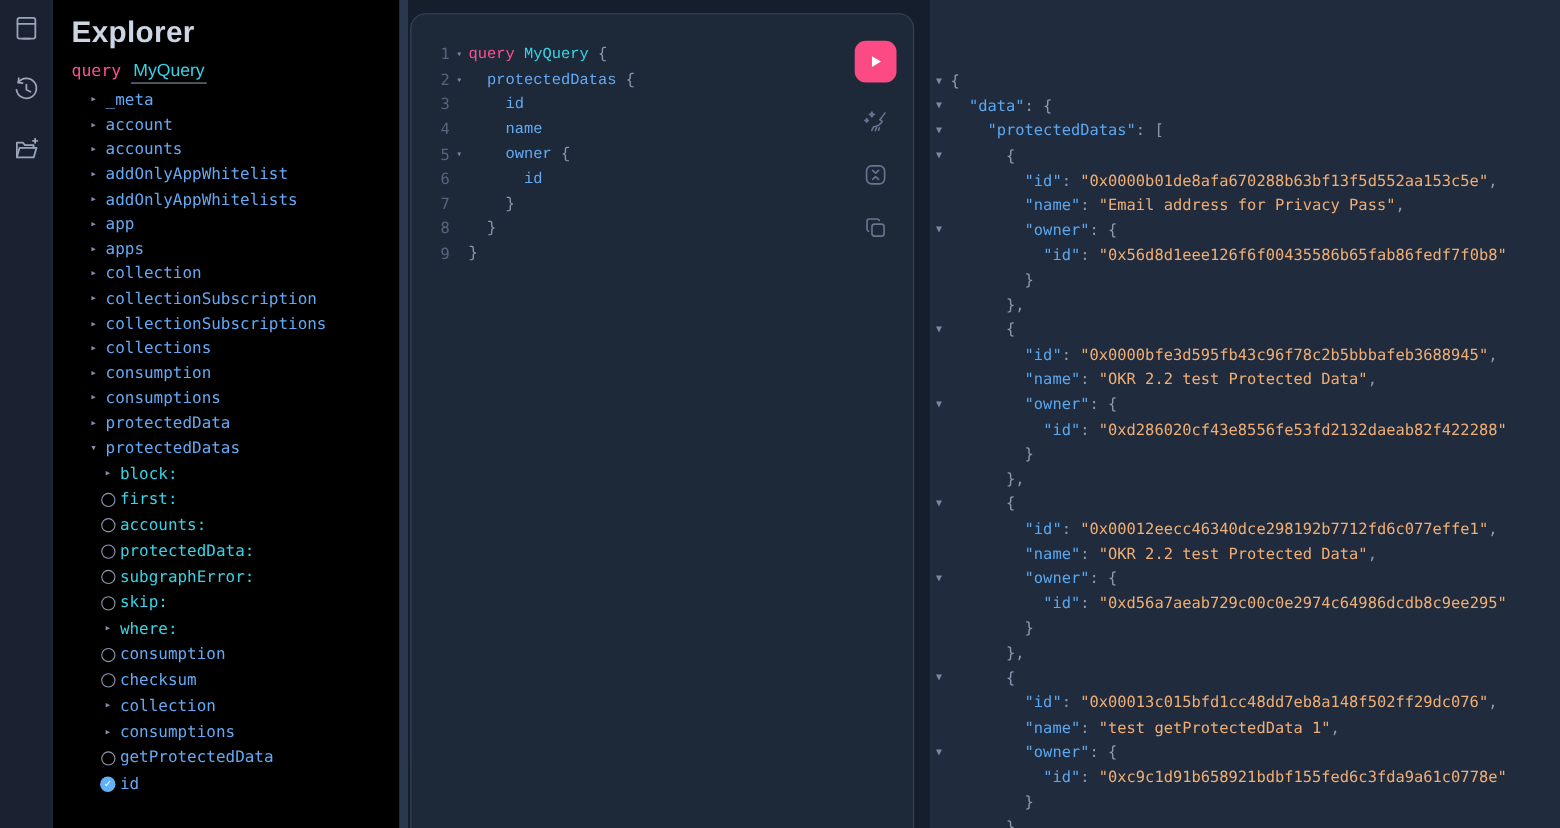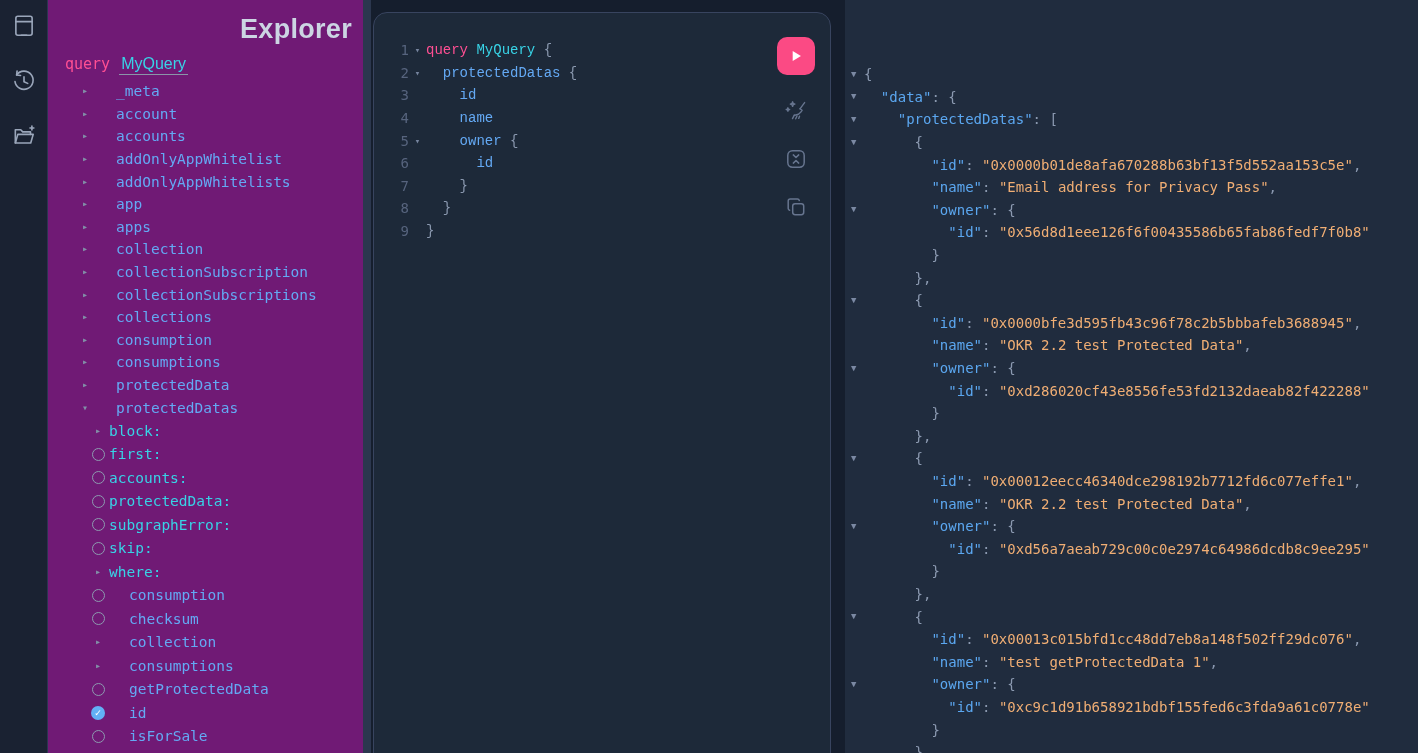--- a/index.html
+++ b/index.html
@@ -6,39 +6,39 @@
   html,body { width:1418px; height:753px; overflow:hidden; }
   body { background:#151e2d; font-family:"DejaVu Sans Mono", monospace; }
   .app { display:flex; width:1418px; height:753px; }
 
   
   .rail { width:48px; flex:none; background:#1a2232; border-right:1px solid #2a3650;
           display:flex; flex-direction:column; align-items:center; padding-top:13px; gap:29px; }
   .rail-btn { width:26px; height:26px; background:none; border:none; cursor:pointer; padding:0; }
 
   
-  .explorer { width:315px; flex:none; background:#701a75; padding:14px 11px 0 17px; overflow:hidden;text-align:right; }
+  .explorer { width:315px; flex:none; background:#000000; padding:14px 0 0 17px; overflow:hidden; }
   .x-title { font-family:"Liberation Sans", sans-serif; font-size:27px; font-weight:bold;
              color:#ccd5e3; letter-spacing:.3px; }
   .op-row { margin-top:10px; height:23px; font-size:15px; display:flex; align-items:baseline; }
   .op-kw { color:#ff4f93; }
   .op-name { font-family:"Liberation Sans", sans-serif; font-size:16px; color:#38d3e6;
              margin-left:9px; padding:0 2px 1px; border-bottom:1px solid #8a95a9; cursor:text; }
   .tree { margin-top:2px; }
   .trow { display:flex; align-items:center; height:22.6px; cursor:pointer; }
   .trow.d0 { padding-left:13px; }
   .trow.d1 { padding-left:26px; height:23.5px; }
   .ctrl { width:14px; flex:none; display:flex; align-items:center; justify-content:center; margin-right:4px; }
   .chev { color:#8290a8; font-size:10px; line-height:1; }
   .radio { width:13px; height:13px; border:1.5px solid #8d9ab0; border-radius:50%; }
   .radio.checked { width:14px; height:14px; border:none; background:#62b0f6; color:#fff;
                    font-size:9px; display:flex; align-items:center; justify-content:center;
                    font-family:"DejaVu Sans", sans-serif; }
   .lbl { font-size:14.5px; white-space:pre; }
-  .lbl.field { color:#64a9f4;margin-left:20px; }
+  .lbl.field { color:#64a9f4; }
   .lbl.arg { color:#38d3e6; }
 
   
   .session { width:474px; flex:none; background:#151e2d; position:relative; }
   .editor-box { position:absolute; left:2px; top:12px; width:458px; height:765px;
                 background:#1d2939; border:1.5px solid #38445f; border-radius:14px;
                 padding-top:26px; }
   .eline { display:flex; align-items:center; height:22.6px; font-size:14px; }
   .num { width:35px; flex:none; text-align:right; color:#57647e; }
   .efold { width:17px; flex:none; text-align:center; color:#76849e; font-size:9px; }
@@ -258,26 +258,20 @@
           <span class="ctrl">
             <span class="radio"></span>
           </span>
           <span class="lbl field">getProtectedData</span>
         </div>
         <div class="trow d1">
           <span class="ctrl">
             <span class="radio checked">✓</span>
           </span>
           <span class="lbl field">id</span>
-        </div>
-        <div class="trow d1">
-          <span class="ctrl">
-            <span class="radio"></span>
-          </span>
-          <span class="lbl field">isForSale</span>
         </div>
       </div>
   </section>
 
   <div style="width:8px;flex:none;background:#2b374e;cursor:col-resize;"></div>
 
   <section class="session">
     <div class="editor-box">
       <div id="editor-lines">
           <div class="eline">

